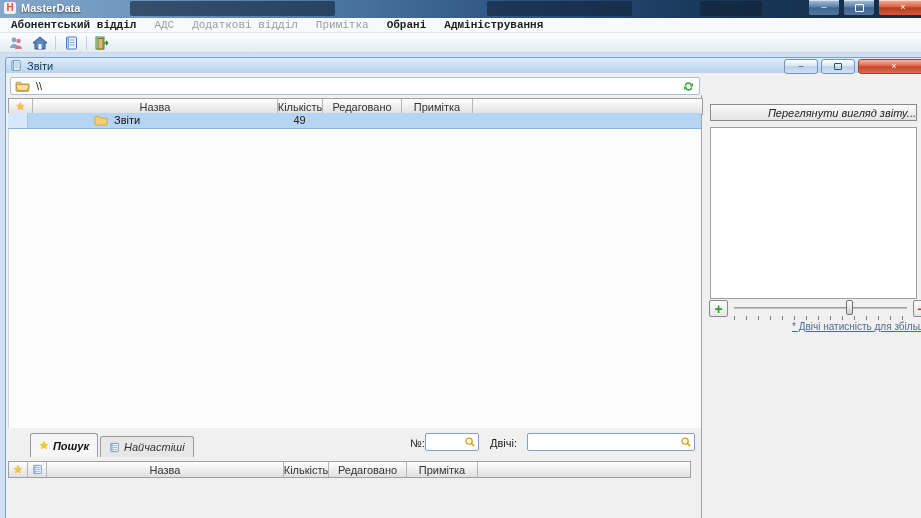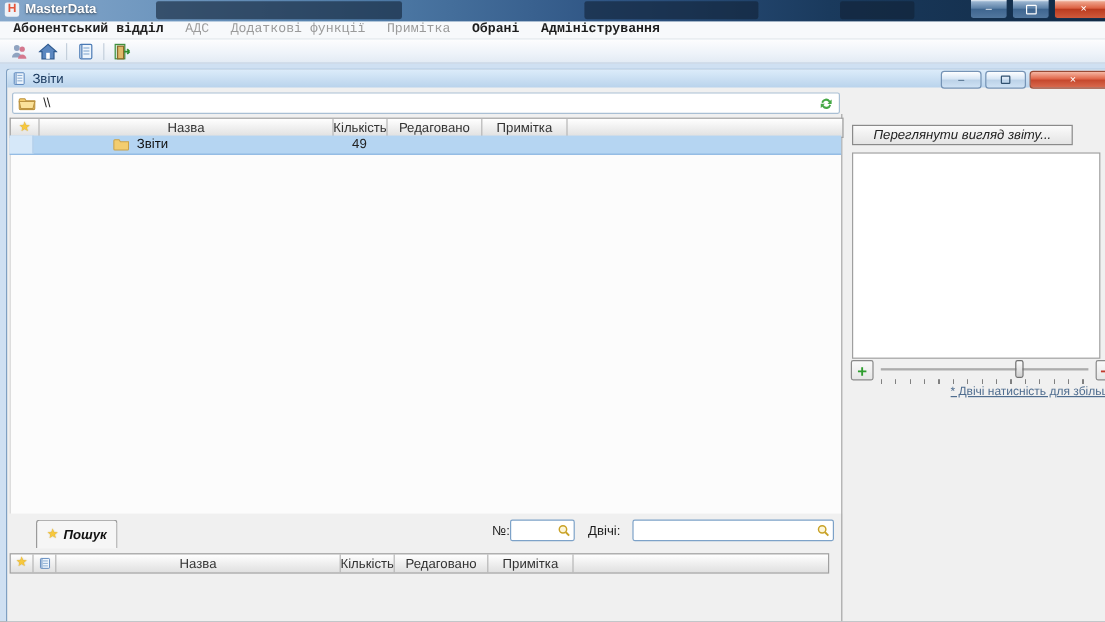--- a/index.html
+++ b/index.html
@@ -60,22 +60,22 @@
   .divider-v{position:absolute;background:#a5a5a5;width:1px;}
 
   .sel-row{position:absolute;left:8px;top:113px;width:693px;height:15px;background:#b5d5f2;border-bottom:1px solid #8ab4e0;
     display:flex;align-items:center;}
   .sel-indicator{width:20px;height:100%;background:#d6e8f9;border-right:1px solid #a9c8e6;box-sizing:border-box;}
   .sel-name{position:absolute;left:106px;top:1px;color:#111;}
   .sel-folder{position:absolute;left:86px;top:1px;}
   .sel-count{position:absolute;left:269px;width:45px;text-align:center;top:1px;color:#222;}
 
   
-  .preview-btn{position:absolute;left:710px;top:104px;width:184px;height:17px;border:1px solid #8a8a8a;
-    background:linear-gradient(#fbfbfb,#e4e4e4);display:flex;align-items:center;justify-content:center;
+  .preview-btn{position:absolute;left:710px;top:104px;width:207px;height:17px;border:1px solid #8a8a8a;
+    background:linear-gradient(#fbfbfb,#e4e4e4);display:flex;align-items:center;justify-content:flex-end;
     font-style:italic;color:#222;box-sizing:border-box;}
   .preview-box{position:absolute;left:710px;top:127px;width:207px;height:172px;background:#fff;border:1px solid #9f9f9f;box-sizing:border-box;}
   .zoom-plus{position:absolute;left:709px;top:300px;width:19px;height:17px;border:1px solid #8a8a8a;border-radius:2px;
     background:linear-gradient(#fafafa,#e6e6e6);display:flex;align-items:center;justify-content:center;
     color:#2f9e2f;font-weight:bold;font-size:14px;line-height:1;box-sizing:border-box;}
   .zoom-minus{position:absolute;left:913px;top:300px;width:16px;height:17px;border:1px solid #8a8a8a;border-radius:2px;
     background:linear-gradient(#fafafa,#e6e6e6);display:flex;align-items:center;justify-content:center;
     color:#c0392b;font-weight:bold;font-size:14px;line-height:1;box-sizing:border-box;}
   .slider-track{position:absolute;left:734px;top:307px;width:173px;height:2px;background:linear-gradient(#8f8f8f,#cfcfcf);}
   .slider-thumb{position:absolute;left:846px;top:300px;width:7px;height:15px;border:1px solid #707070;border-radius:2px;
@@ -119,21 +119,21 @@
   <div class="cap-btn" style="left:843px;width:30px;">
       <span class="box-glyph"></span>
     </div>
   <div class="cap-btn close-main" style="left:878px;width:48px;">
       <span>×</span>
     </div>
 
   <div class="menubar">
     <span class="menu-item">Абонентський відділ</span>
     <span class="menu-item disabled">АДС</span>
-    <span class="menu-item disabled">Додаткові функції</span>
+    <span class="menu-item disabled">Додаткові відділ</span>
     <span class="menu-item disabled">Примітка</span>
     <span class="menu-item">Обрані</span>
     <span class="menu-item">Адміністрування</span>
   </div>
 
   <div class="toolbar">
     <div class="tool-btn">
       <span>
         <svg width="16" height="16" viewBox="0 0 16 16">
             <circle cx="6" cy="5" r="2.4" fill="#8fa3c0"></circle>
@@ -262,20 +262,32 @@
   <div class="zoom-minus">
       <span>−</span>
     </div>
   <div class="zoom-hint">* Двічі натисність для збільшен</div>
 
   <div class="tabs">
     <div class="tab active">
       <span class="star">★</span>
       <span>Пошук</span>
     </div>
+    <div class="tab inactive">
+      <span>
+        <svg width="11" height="11" viewBox="0 0 16 16">
+            <rect x="2.5" y="2" width="11" height="12" rx="1" fill="#eef5fc" stroke="#4a7ab5"></rect>
+            <line x1="5.5" y1="5" x2="11.5" y2="5" stroke="#7aa2cc"></line>
+            <line x1="5.5" y1="8" x2="11.5" y2="8" stroke="#7aa2cc"></line>
+            <line x1="5.5" y1="11" x2="11.5" y2="11" stroke="#7aa2cc"></line>
+            <line x1="4.3" y1="2.5" x2="4.3" y2="13.5" stroke="#4a7ab5"></line>
+          </svg>
+      </span>
+      <span>Найчастіші</span>
+    </div>
   </div>
 
   <span class="fld-label" style="left:410px;">№:</span>
   <div class="fld" style="left:425px;width:54px;">
     <input style="width: 34px;" value="">
     <span class="mag">
       <svg width="12" height="12" viewBox="0 0 14 14">
           <circle cx="6" cy="6" r="3.6" fill="#fdf6d8" stroke="#c9a227" stroke-width="1.4"></circle>
           <line x1="8.8" y1="8.8" x2="12" y2="12" stroke="#c9a227" stroke-width="1.8"></line>
         </svg>

